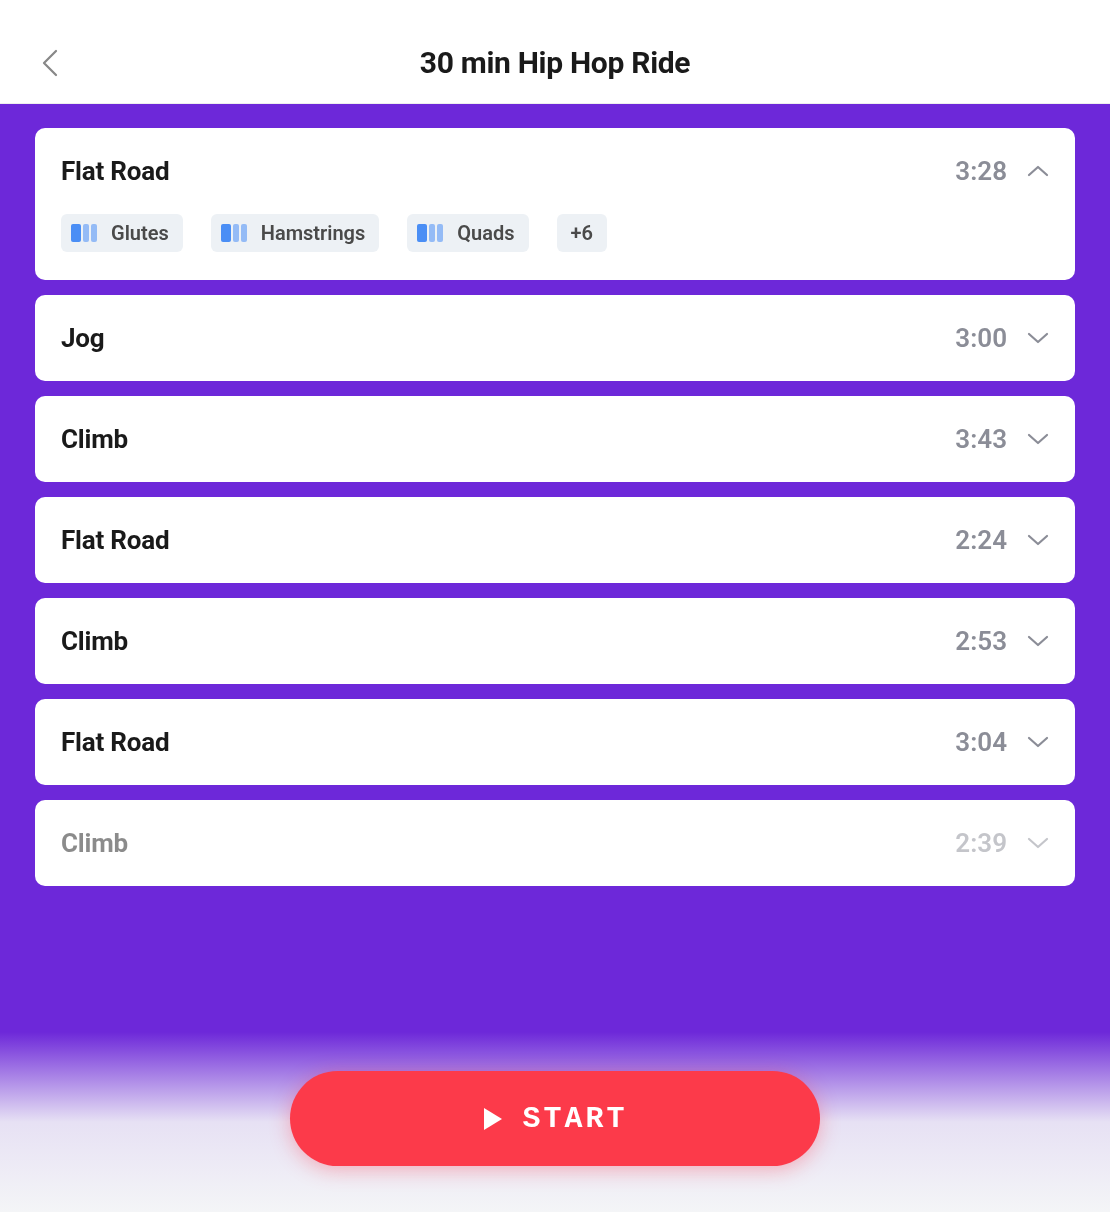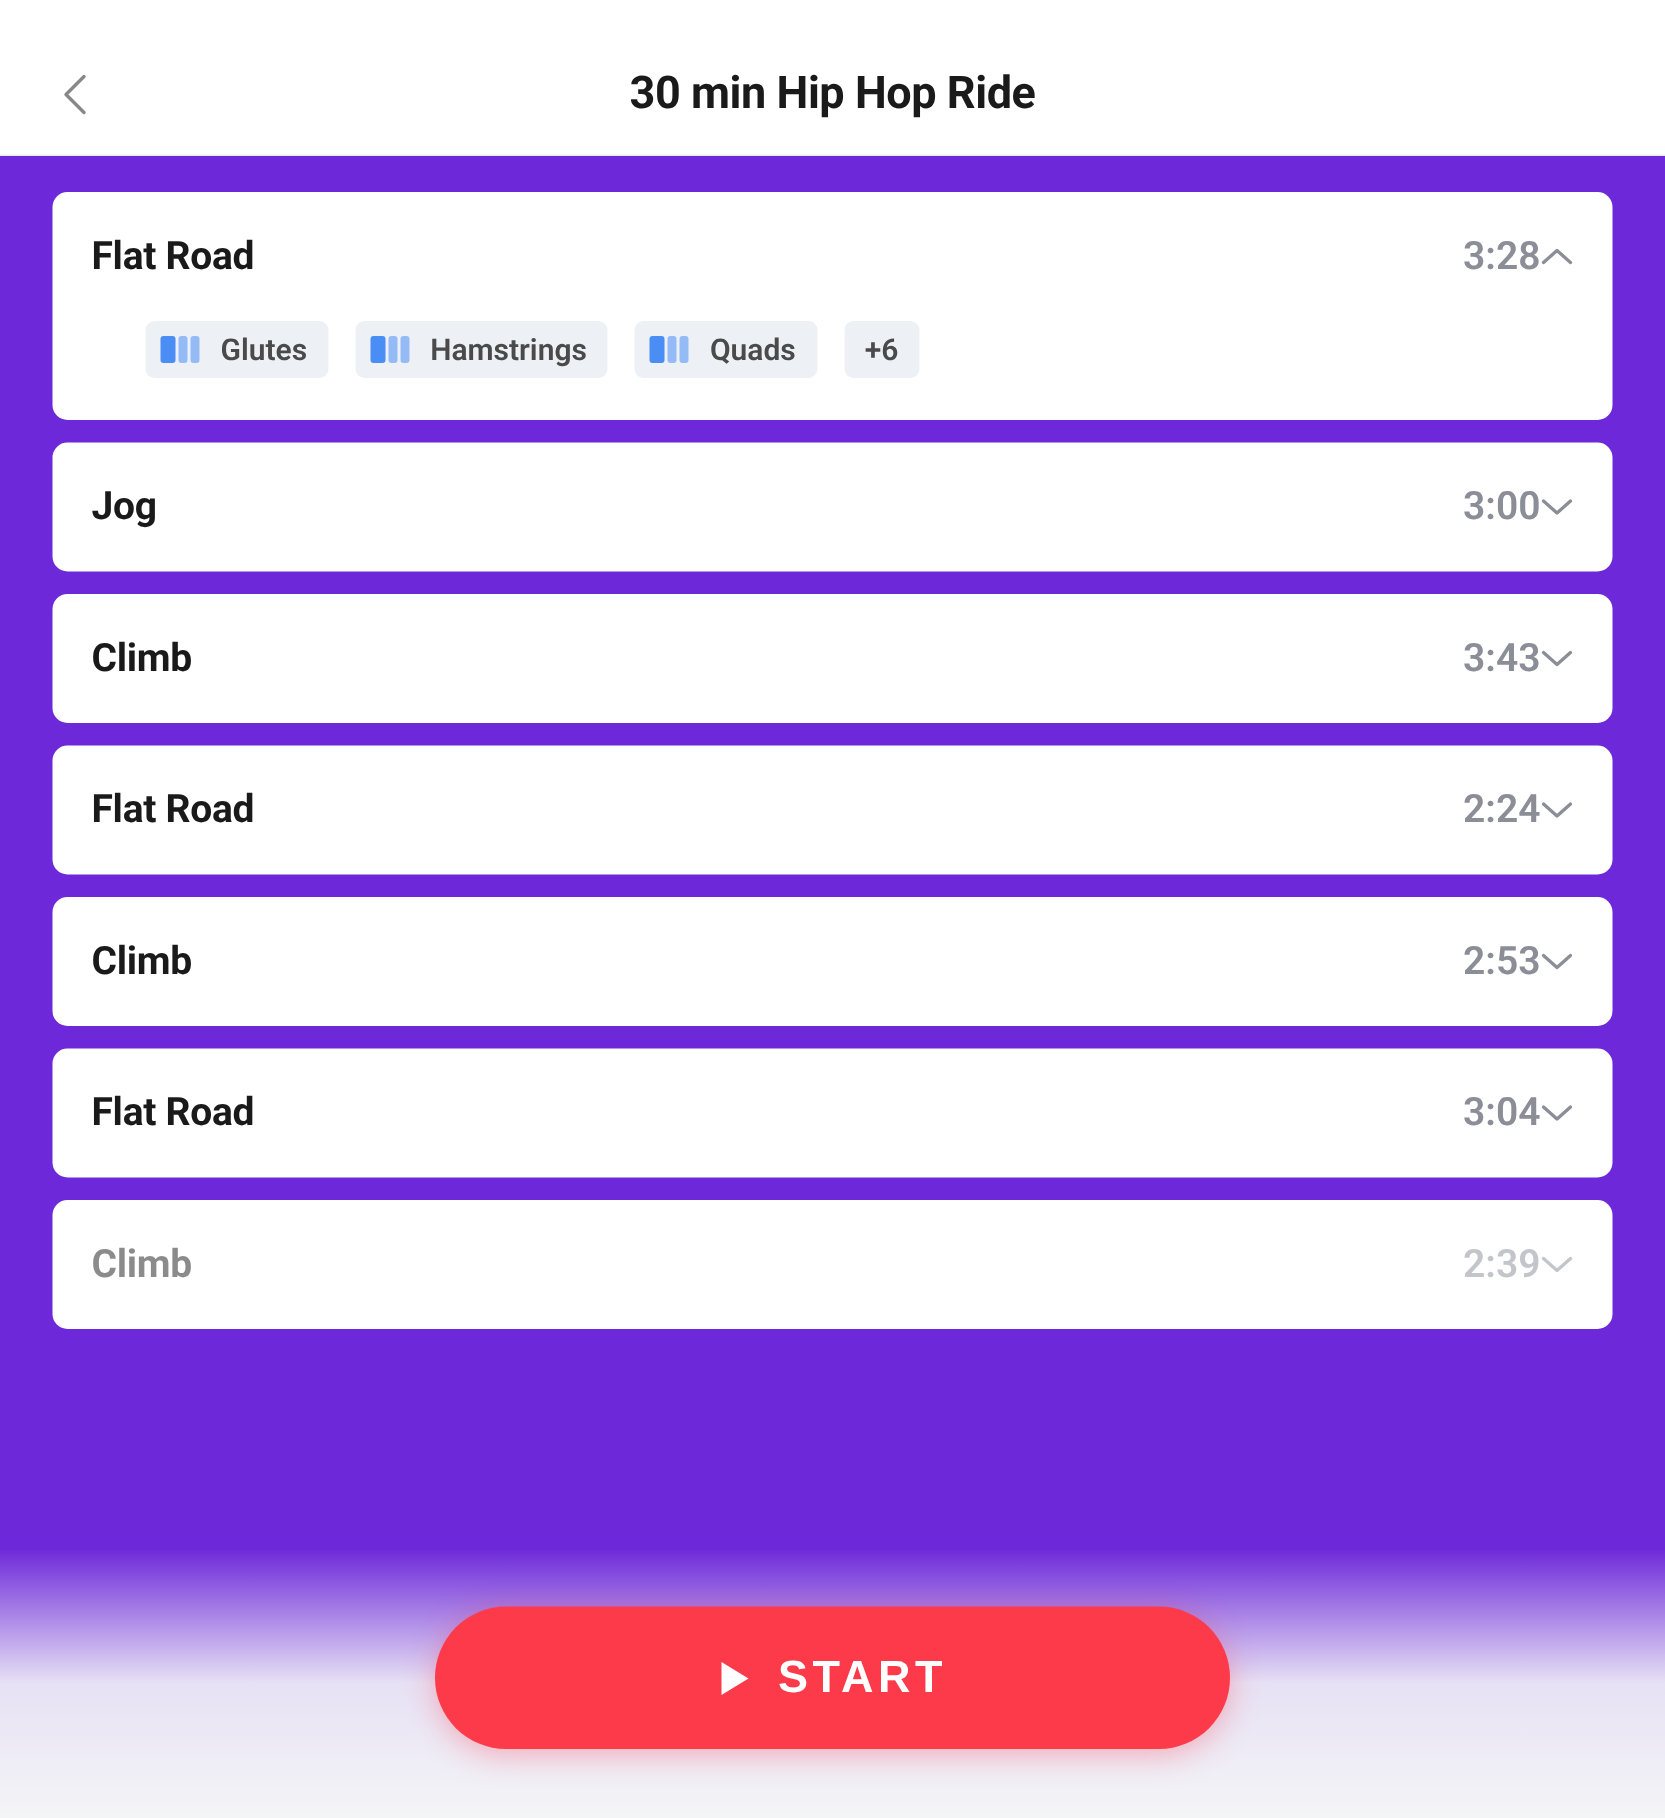--- a/index.html
+++ b/index.html
@@ -69,41 +69,41 @@
     }
     .segment-name {
       font-size: 26px;
       font-weight: 700;
       color: #1a1a1a;
       letter-spacing: -0.2px;
     }
     .segment-right {
       display: flex;
       align-items: center;
+      gap: 20px;
     }
     .segment-duration {
       font-size: 26px;
       font-weight: 600;
       color: #8b8d97;
     }
     .chevron {
       width: 22px;
       height: 14px;
       color: #8b8d97;
       flex-shrink: 0;
     }
     .chevron-up {
       transform: rotate(180deg);
     }
     .tags {
       display: flex;
       flex-wrap: wrap;
-      gap: 18px;
+      gap: 28px;
       margin-top: 28px;
-      margin-left: 36px;
     }
     .tag {
       background: #edf1f5;
       border-radius: 6px;
       padding: 7px 14px 7px 10px;
       display: flex;
       align-items: center;
       gap: 10px;
       font-size: 20px;
       font-weight: 600;
@@ -144,20 +144,21 @@
       color: #ffffff;
       font-size: 30px;
       font-weight: 700;
       letter-spacing: 3px;
       display: flex;
       align-items: center;
       justify-content: center;
       gap: 18px;
       cursor: pointer;
       box-shadow: 0 4px 20px rgba(252,58,74,0.35);
+      font-family: Liberation Mono, monospace;
     }
     .play-icon {
       width: 22px;
       height: 26px;
     }
     .fade-overlay {
       position: absolute;
       bottom: 0;
       left: 0;
       right: 0;

